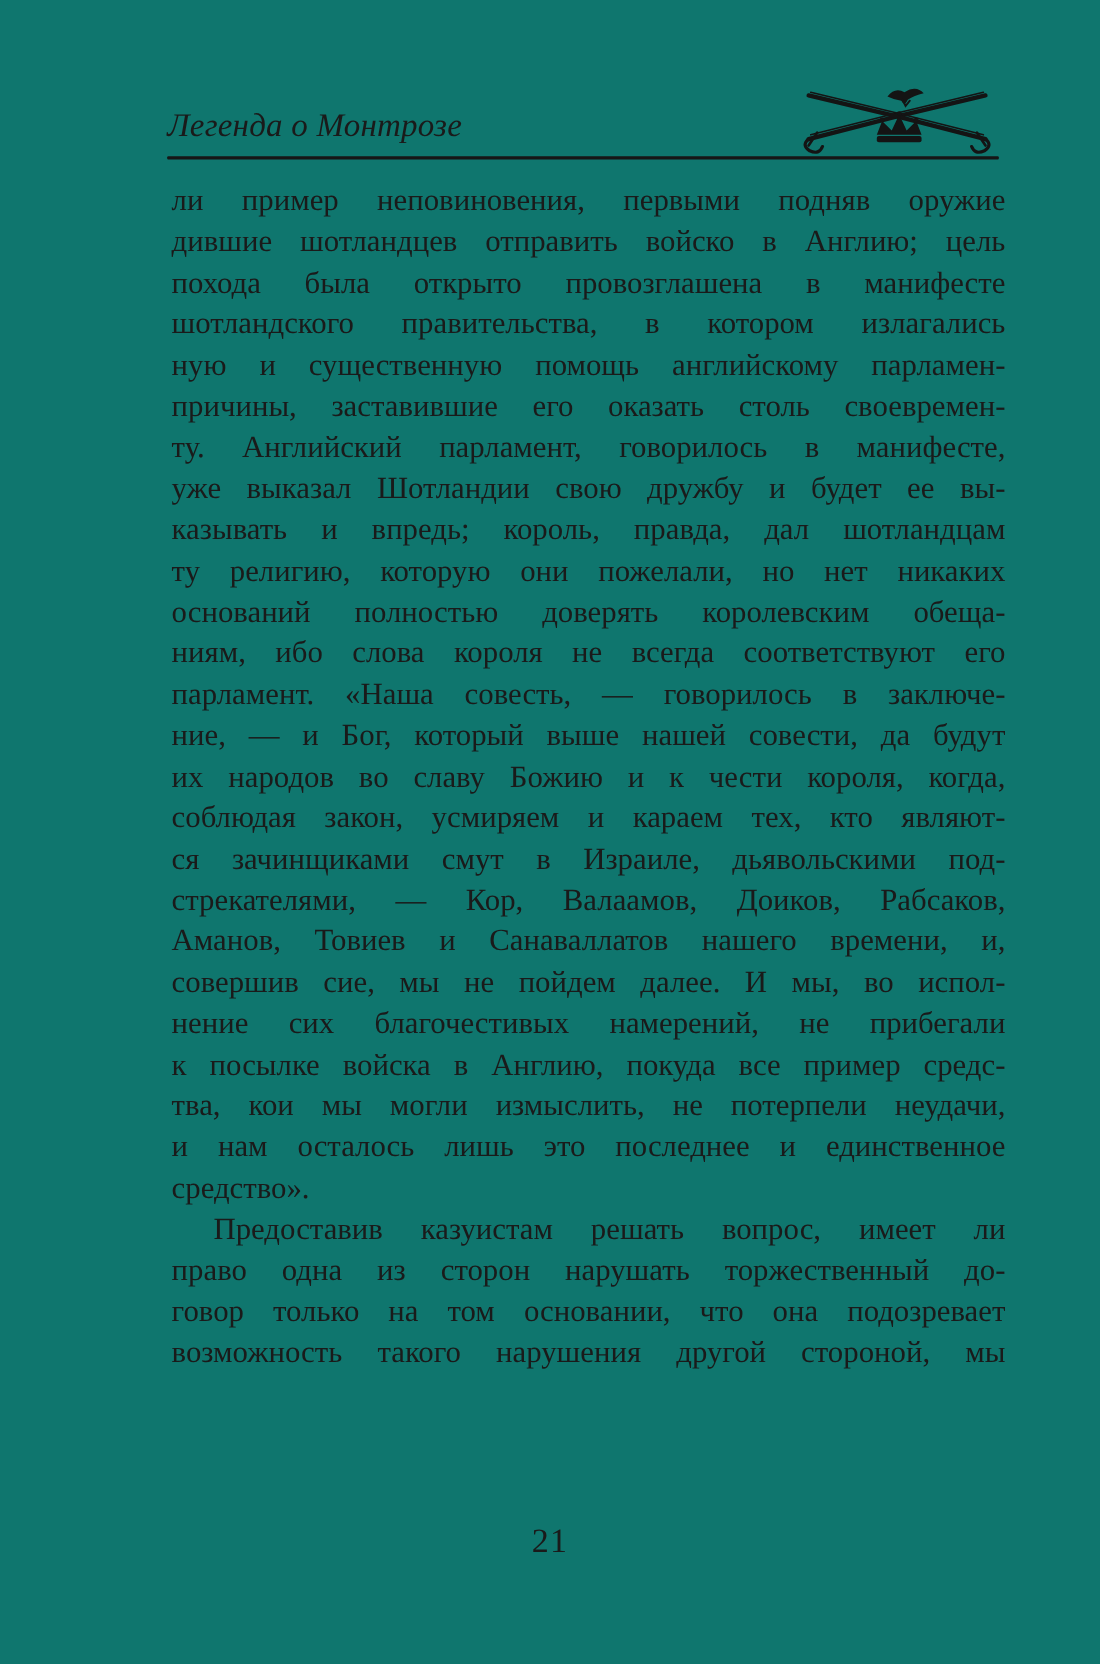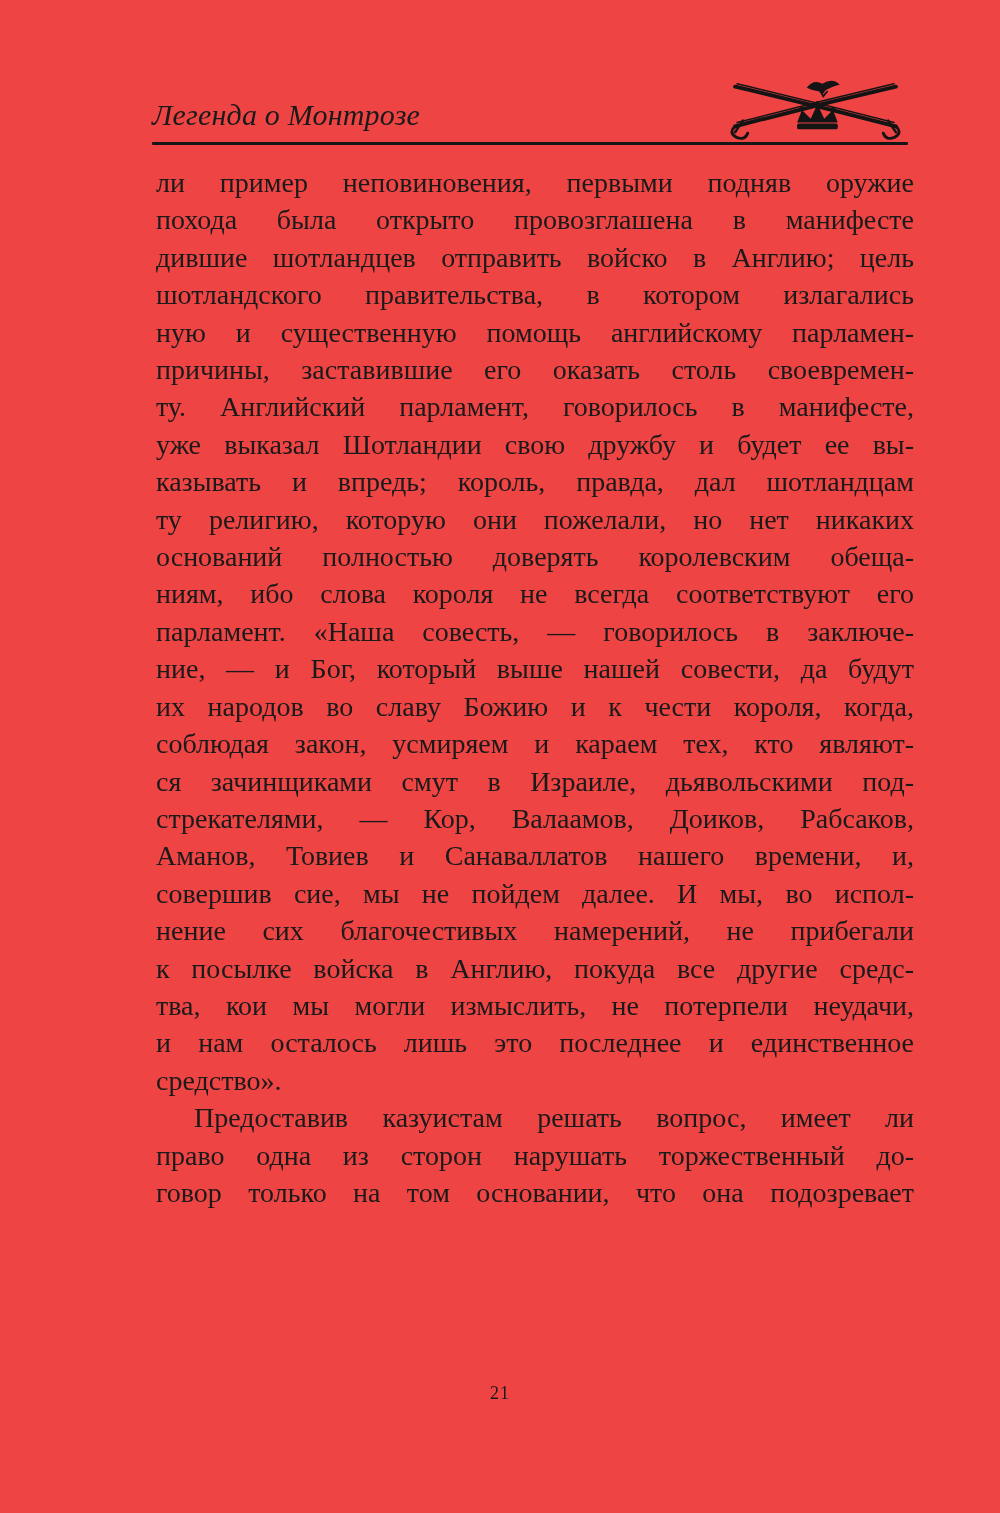--- a/index.html
+++ b/index.html
@@ -1,21 +1,21 @@
 <!DOCTYPE html>
 <html lang="ru"><head>
 <meta charset="utf-8">
 <style>
   * { margin: 0; padding: 0; box-sizing: border-box; }
   html, body { background: #ffffff; }
   .page {
     position: relative;
     width: 1000px;
     height: 1513px;
-    background: #ef4444;
+    background: #0f766e;
     font-family: "Liberation Serif", "DejaVu Serif", serif;
     color: #1a1a1a;
     overflow: hidden;
   }
   .page-header {
     position: absolute;
     left: 152px;
     top: 76px;
     width: 756px;
   }
@@ -57,21 +57,21 @@
     word-spacing: 1px;
   }
   .line.end { text-align-last: left; }
   .line.indent { text-indent: 38px; }
   .page-number {
     position: absolute;
     top: 1383px;
     left: 0;
     width: 100%;
     text-align: center;
-    font-size: 18px;
+    font-size: 31px;
     letter-spacing: 1px;
   }
 </style>
 </head>
 <body>
 
 <div class="page">
 
   <header class="page-header">
     <div class="header-row">
@@ -103,49 +103,50 @@
       </span>
     </div>
     <div class="header-rule"></div>
   </header>
 
   <main class="body-text">
       <div class="paragraph">
         <div class="line">ли пример неповиновения, первыми подняв оружие</div>
       </div>
       <div class="paragraph">
+        <div class="line">дившие шотландцев отправить войско в Англию; цель</div>
         <div class="line">похода была открыто провозглашена в манифесте</div>
-        <div class="line">дившие шотландцев отправить войско в Англию; цель</div>
         <div class="line">шотландского правительства, в котором излагались</div>
         <div class="line">ную и существенную помощь английскому парламен-</div>
         <div class="line">причины, заставившие его оказать столь своевремен-</div>
         <div class="line">ту. Английский парламент, говорилось в манифесте,</div>
         <div class="line">уже выказал Шотландии свою дружбу и будет ее вы-</div>
         <div class="line">казывать и впредь; король, правда, дал шотландцам</div>
         <div class="line">ту религию, которую они пожелали, но нет никаких</div>
         <div class="line">оснований полностью доверять королевским обеща-</div>
         <div class="line">ниям, ибо слова короля не всегда соответствуют его</div>
         <div class="line">парламент. «Наша совесть, — говорилось в заключе-</div>
         <div class="line">ние, — и Бог, который выше нашей совести, да будут</div>
         <div class="line">их народов во славу Божию и к чести короля, когда,</div>
         <div class="line">соблюдая закон, усмиряем и караем тех, кто являют-</div>
         <div class="line">ся зачинщиками смут в Израиле, дьявольскими под-</div>
         <div class="line">стрекателями, — Кор, Валаамов, Доиков, Рабсаков,</div>
         <div class="line">Аманов, Товиев и Санаваллатов нашего времени, и,</div>
         <div class="line">совершив сие, мы не пойдем далее. И мы, во испол-</div>
         <div class="line">нение сих благочестивых намерений, не прибегали</div>
-        <div class="line">к посылке войска в Англию, покуда все другие средс-</div>
+        <div class="line">к посылке войска в Англию, покуда все пример средс-</div>
         <div class="line">тва, кои мы могли измыслить, не потерпели неудачи,</div>
         <div class="line">и нам осталось лишь это последнее и единственное</div>
         <div class="line end">средство».</div>
       </div>
       <div class="paragraph">
         <div class="line indent">Предоставив казуистам решать вопрос, имеет ли</div>
         <div class="line">право одна из сторон нарушать торжественный до-</div>
         <div class="line">говор только на том основании, что она подозревает</div>
+        <div class="line">возможность такого нарушения другой стороной, мы</div>
       </div>
     </main>
 
   <footer>
     <div class="page-number">21</div>
   </footer>
 
 </div>
 
 </body></html>

